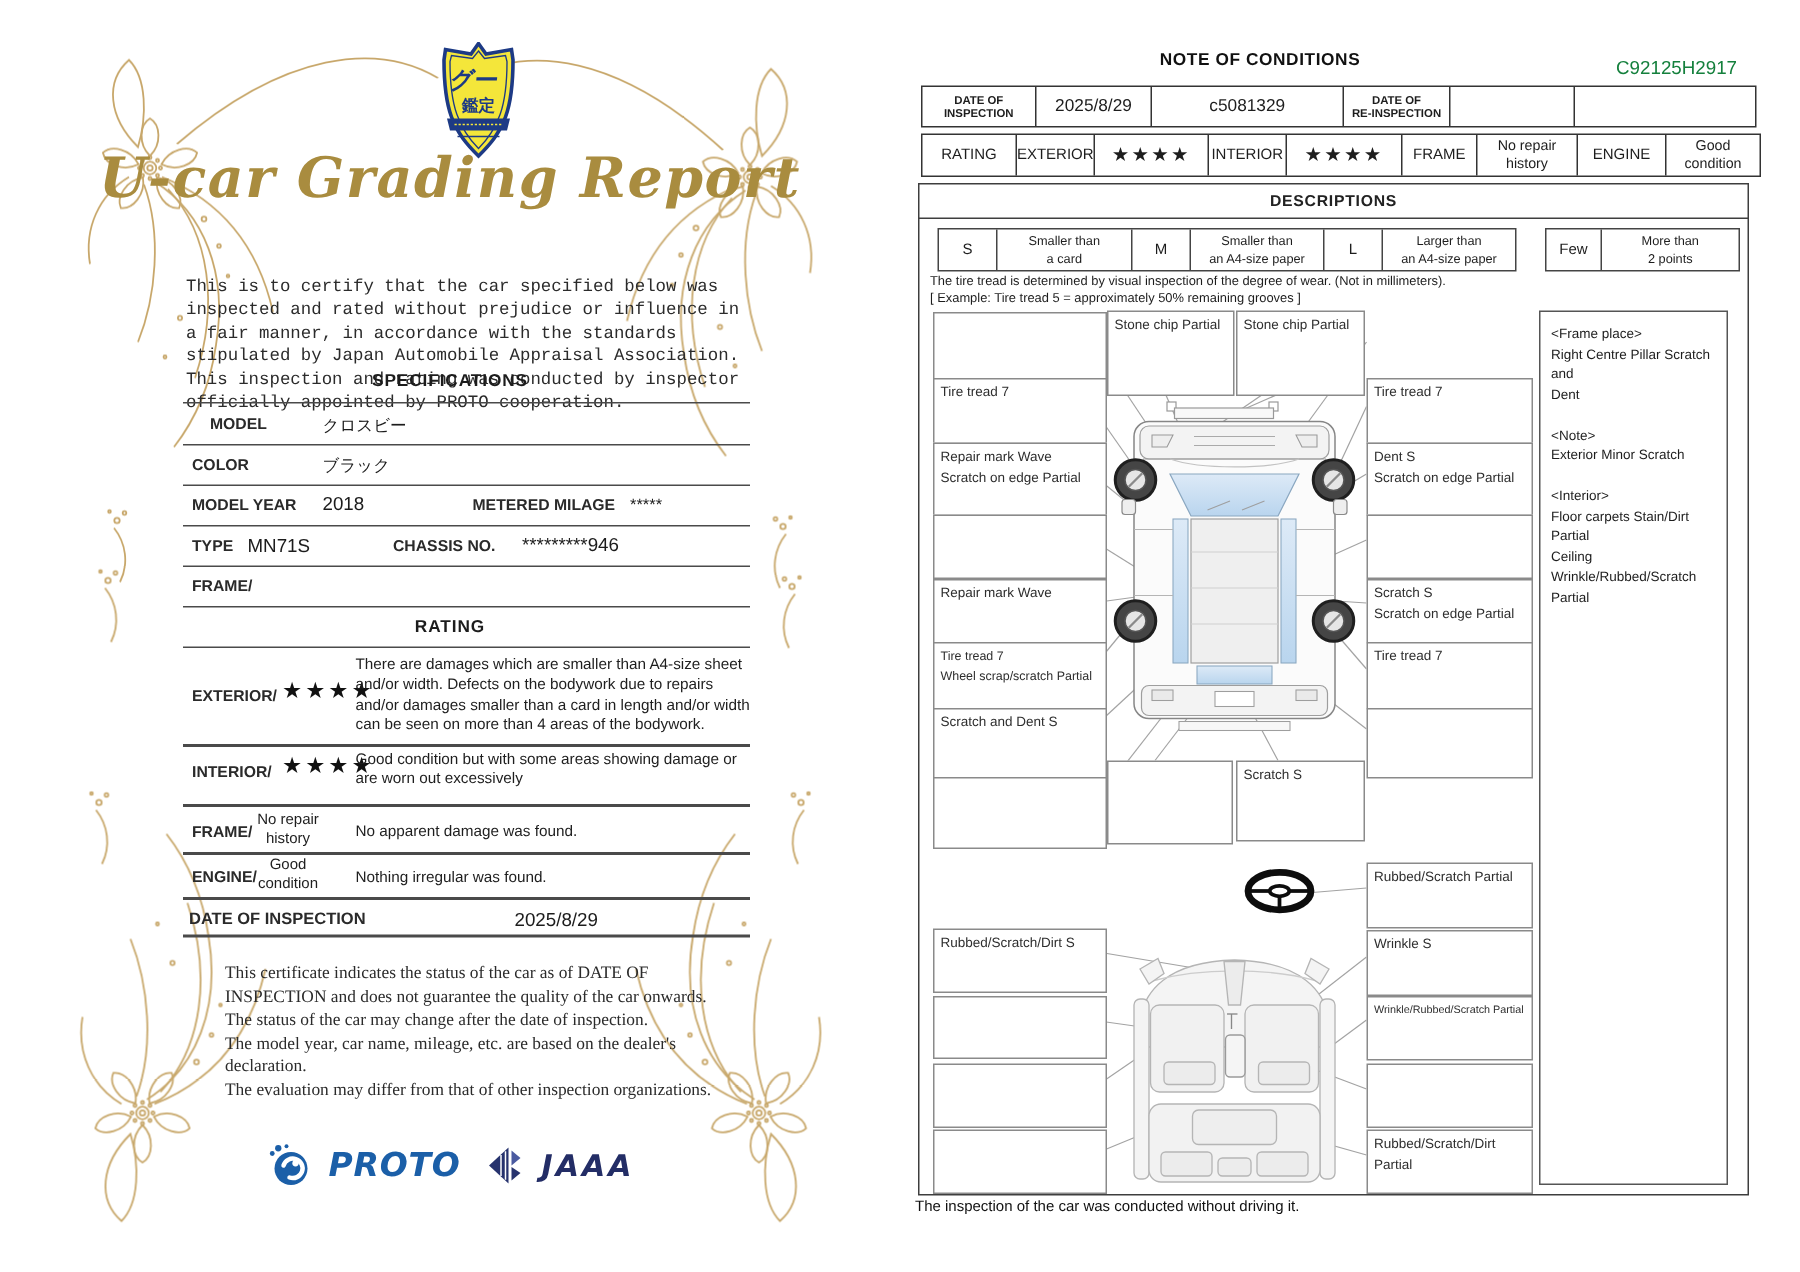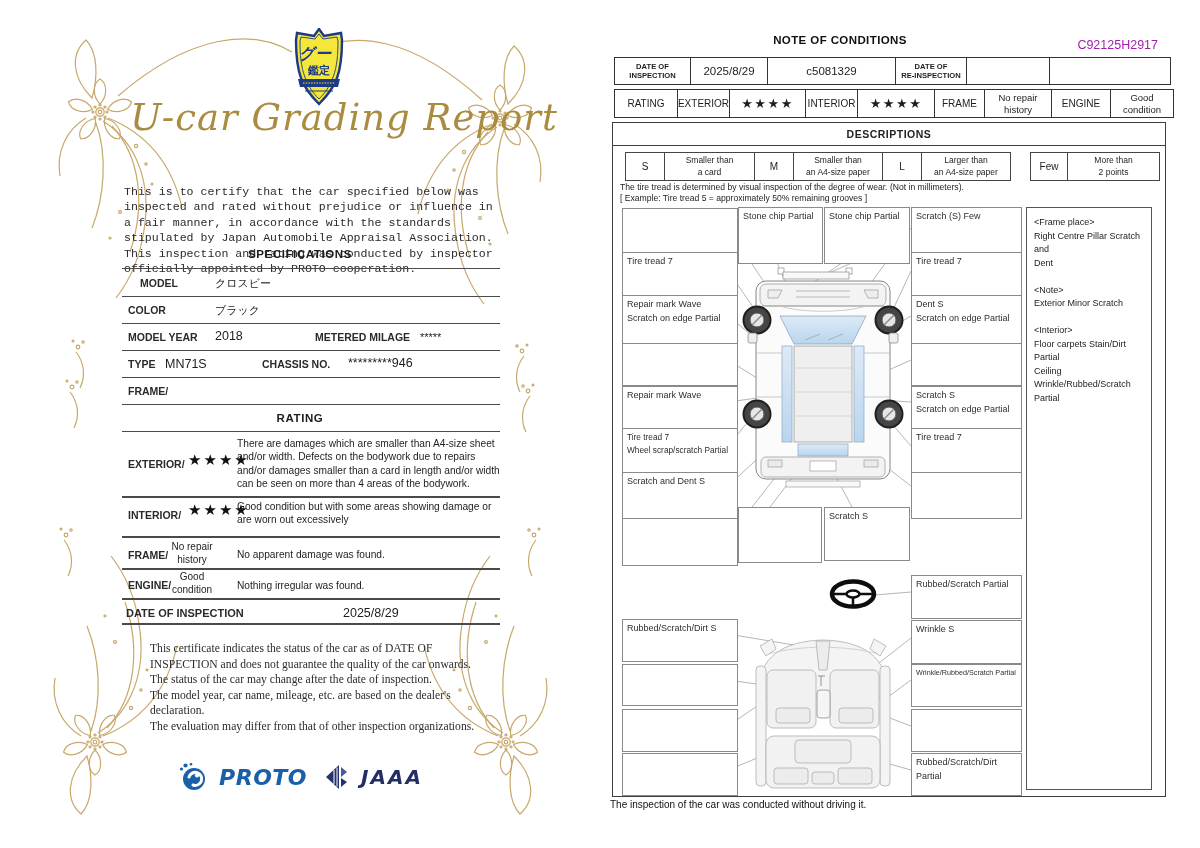--- a/index.html
+++ b/index.html
@@ -4,39 +4,39 @@
 <style>
   html,body{margin:0;padding:0;}
   body{width:1200px;height:848px;background:#ffffff;position:relative;overflow:hidden;
        font-family:"Liberation Sans",sans-serif;color:#222;}
   .page{position:absolute;top:0;height:848px;width:600px;background:#fff;}
   #pageL{left:0;} #pageR{left:600px;}
   .abs{position:absolute;}
   
   .ornament{position:absolute;left:0;top:0;width:600px;height:848px;pointer-events:none;}
   .cert-title{left:0;top:96px;width:600px;text-align:center;
-      font-family:"DejaVu Serif","Liberation Serif",serif;font-style:italic;font-weight:normal;
-      font-size:37px;color:#a98c3f;letter-spacing:1px;padding-left:44px;}
+      font-family:"DejaVu Serif","Liberation Serif",serif;font-style:italic;font-weight:bold;
+      font-size:37px;color:#a98c3f;letter-spacing:1px;}
   .cert-sub{left:0;top:158px;width:600px;text-align:center;font-size:11px;font-weight:bold;letter-spacing:3px;color:#1c1c1c;}
   .intro{left:124px;top:184px;width:382px;font-family:Liberation Mono, monospace;font-size:11.6px;line-height:1.33;color:#2b2b2b;}
   .sec-title{width:600px;left:0;text-align:center;font-size:11.5px;font-weight:bold;letter-spacing:.6px;color:#1c1c1c;}
   .rule{left:122px;width:378px;height:0;border-top:1.6px solid #4a4a4a;}
   .lab{font-size:10.5px;font-weight:bold;color:#2a2a2a;}
   .val{font-size:11px;color:#1c1c1c;}
   .val-lg{font-size:12.5px;color:#1c1c1c;}
   .stars-l{font-size:15px;letter-spacing:2px;color:#111;font-family:"DejaVu Sans",sans-serif;}
   .rdesc{font-size:10.2px;line-height:1.32;color:#1e1e1e;width:263px;}
   .grade{width:64px;text-align:center;font-size:10px;line-height:1.25;white-space:pre-line;color:#1e1e1e;}
   .footer-txt{left:150px;top:641px;width:362px;font-family:"Liberation Serif",serif;font-size:11.6px;line-height:1.34;color:#2b2b2b;white-space:pre-line;}
   .logo-row{left:0;top:762px;width:600px;display:flex;justify-content:center;align-items:center;gap:12px;font-style:italic;}
   .proto-word{font-family:"DejaVu Sans",sans-serif;font-weight:bold;font-size:22px;color:#1b5fa8;letter-spacing:.5px;}
   .jaaa-word{font-family:"DejaVu Sans",sans-serif;font-weight:bold;font-size:20px;color:#232d66;letter-spacing:2px;}
   
   .r-title{left:60px;top:34px;width:360px;text-align:center;font-size:11.5px;font-weight:bold;letter-spacing:.4px;color:#111;}
-  .r-code{left:430px;top:38px;width:128px;text-align:right;font-size:12.5px;color:#a21caf;}
+  .r-code{left:430px;top:38px;width:128px;text-align:right;font-size:12.5px;color:#15803d;}
   .tbl{display:flex;border:1.2px solid #333;background:#fff;}
   .tbl .c{border-left:1px solid #333;display:flex;align-items:center;justify-content:center;
           text-align:center;white-space:pre-line;color:#1d1d1d;}
   .tbl .c:first-child{border-left:none;}
   .small-lab{font-size:7.6px;line-height:1.25;}
   .gray{color:#b3b3b3;}
   .stars-r{font-family:"DejaVu Sans",sans-serif;font-size:13px;letter-spacing:1.5px;color:#111;}
   .frame-rect{left:12px;top:122px;width:552px;height:673px;border:1.2px solid #3e3e3e;}
   .desc-box{left:12px;top:122px;width:552px;height:22px;border:1.2px solid #3e3e3e;display:flex;align-items:center;justify-content:center;
             font-size:10.5px;font-weight:bold;letter-spacing:.5px;background:#fff;}
@@ -389,21 +389,20 @@
   <div class="abox" style="left:22px;top:619px;width:106px;height:37px;">Rubbed/Scratch/Dirt S</div>
   <div class="abox" style="left:22px;top:664px;width:106px;height:36px;"></div>
   <div class="abox" style="left:22px;top:709px;width:106px;height:37px;"></div>
   <div class="abox" style="left:22px;top:753px;width:106px;height:37px;"></div>
 
   <div class="abox" style="left:138px;top:207px;width:75px;height:51px;">Stone chip Partial</div>
   <div class="abox" style="left:224px;top:207px;width:76px;height:51px;">Stone chip Partial</div>
   <div class="abox" style="left:138px;top:507px;width:74px;height:50px;"></div>
   <div class="abox" style="left:224px;top:507px;width:76px;height:48px;">Scratch S</div>
 
-  <div class="abox" style="left:311px;top:207px;width:101px;height:43px;">Scratch (S) Few</div>
   <div class="abox" style="left:311px;top:252px;width:101px;height:38px;">Tire tread 7</div>
   <div class="abox" style="left:311px;top:295px;width:101px;height:43px;">Dent S
 Scratch on edge Partial</div>
   <div class="abox" style="left:311px;top:343px;width:101px;height:37px;"></div>
   <div class="abox" style="left:311px;top:386px;width:101px;height:37px;">Scratch S
 Scratch on edge Partial</div>
   <div class="abox" style="left:311px;top:428px;width:101px;height:39px;">Tire tread 7</div>
   <div class="abox" style="left:311px;top:472px;width:101px;height:41px;"></div>
   <div class="abox" style="left:311px;top:575px;width:101px;height:38px;">Rubbed/Scratch Partial</div>
   <div class="abox" style="left:311px;top:620px;width:101px;height:38px;">Wrinkle S</div>

